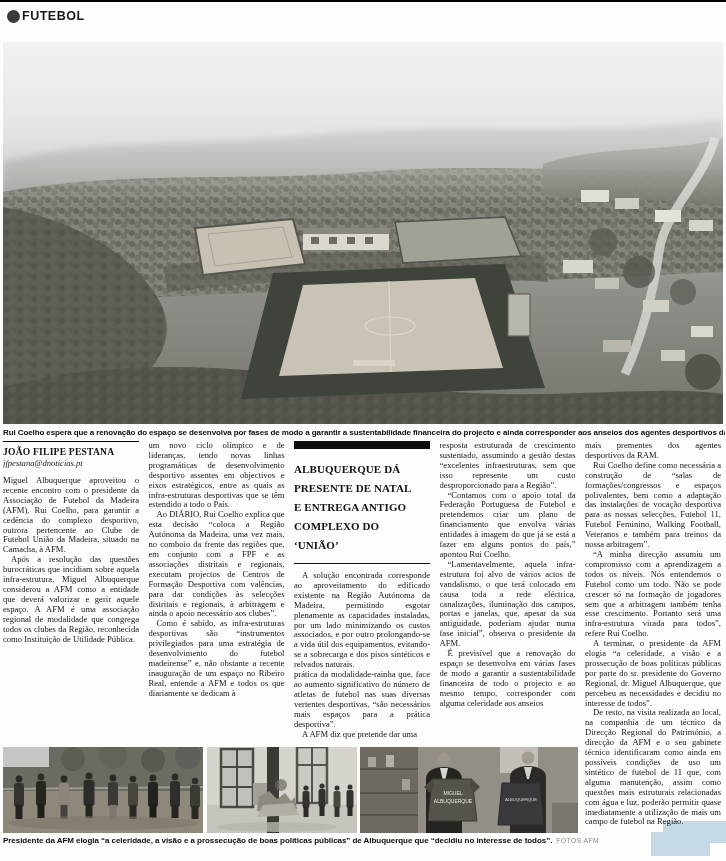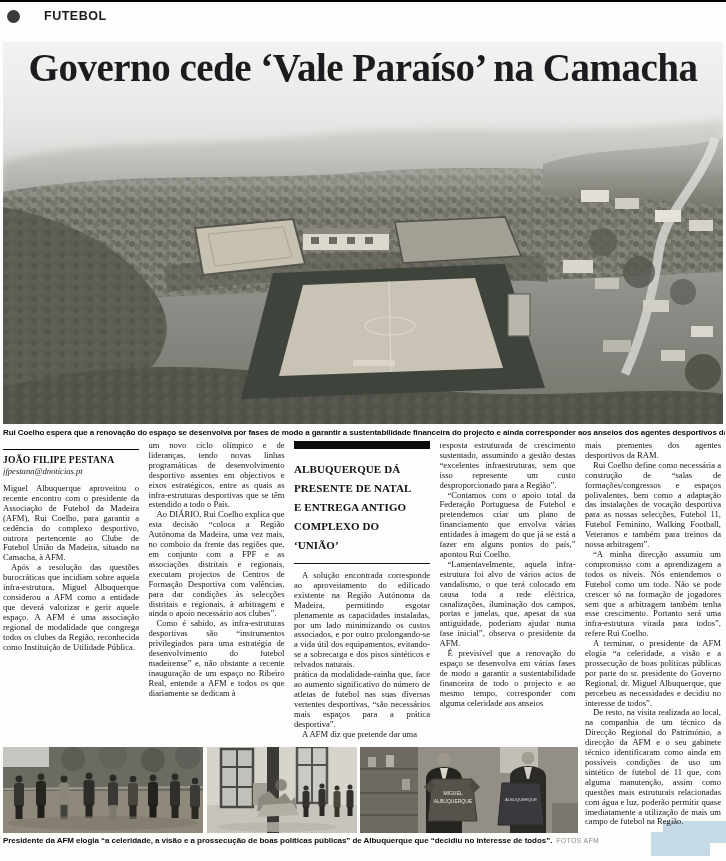--- a/index.html
+++ b/index.html
@@ -3,38 +3,38 @@
 <meta charset="utf-8">
 <style>
   * { margin:0; padding:0; box-sizing:border-box; }
   html,body { width:726px; height:861px; }
   body {
     position:relative; overflow:hidden; background:#fdfdfc;
     font-family:"Liberation Serif", serif; color:#141414;
   }
   
   .top-rule { position:absolute; left:0; top:0; width:726px; height:2px; background:#000; }
-  .section-header { position:absolute; left:7px; top:9px; display:flex; align-items:center; gap:24px; }
+  .section-header { position:absolute; left:7px; top:9px; display:flex; align-items:center; gap:2px; }
   .section-dot { width:13px; height:13px; border-radius:50%; background:#3a3a3a; }
   .section-label { font-family:"Liberation Sans", sans-serif; font-weight:bold; font-size:12.5px; letter-spacing:.5px; color:#1a1a1a; }
 
   
   .main-photo { position:absolute; left:3px; top:42px; width:720px; height:382px; overflow:hidden; background:#bdbdbb; }
   .main-photo svg { display:block; }
   .headline { position:absolute; left:0; top:4px; width:100%; text-align:center;
     font-family:"Liberation Serif", serif; font-weight:bold; font-size:39px; line-height:44px;
     color:#1b1c20; letter-spacing:-0.5px; }
   .main-caption { position:absolute; left:3px; top:428px; width:722px;
     font-family:"Liberation Sans", sans-serif; font-weight:bold; font-size:8px; letter-spacing:-0.1px;
     color:#0c0c0c; white-space:nowrap; overflow:hidden; }
 
   
   .text-area { position:absolute; left:3px; top:441px; width:720px; height:418px; }
   .col { position:absolute; top:0; width:136px; overflow:hidden; }
-  .col-1 { left:0px;     height:303px;margin-top:8px; }
+  .col-1 { left:0px;     height:303px; }
   .col-2 { left:145.5px; height:303px; }
   .col-3 { left:291px;   height:303px; }
   .col-4 { left:436.5px; height:303px; }
   .col-5 { left:582px;   height:418px; }
   p.body { font-size:8.6px; line-height:9.9px; text-align:justify; color:#161616; }
   p.indent { text-indent:8px; }
 
   .byline-rule { border-top:1.6px solid #000; margin-bottom:4px; width:136px; }
   .byline-author { font-weight:bold; font-size:9.6px; letter-spacing:.2px; color:#111; }
   .byline-email { font-style:italic; font-size:8.6px; color:#222; margin:1px 0 8px 0; }
@@ -145,21 +145,20 @@
         <rect x="688" y="284" width="22" height="11" fill="#dad7ce"></rect>
       <circle cx="600" cy="200" r="14" fill="#5c5c54" opacity="0.8"></circle>
         <circle cx="636" cy="230" r="16" fill="#565650" opacity="0.8"></circle>
       <circle cx="680" cy="250" r="13" fill="#60605a" opacity="0.8"></circle>
         <circle cx="700" cy="330" r="18" fill="#4d4d46" opacity="0.85"></circle>
     </g>
 
     <rect x="0" y="0" width="720" height="165" fill="url(#fog)"></rect>
   </svg>
   <div class="headline">
-    <div>Governo cede ‘Vale Paraíso’ na Camacha</div>
   </div>
 </div>
 
 <div class="main-caption">Rui Coelho espera que a renovação do espaço se desenvolva por fases de modo a garantir a sustentabilidade financeira do projecto e ainda corresponder aos anseios dos agentes desportivos da RAM.</div>
 
 <div class="text-area">
   <div class="col col-1">
     <div class="byline-rule"></div>
     <div class="byline-author">JOÃO FILIPE PESTANA</div>
     <div class="byline-email">jfpestana@dnoticias.pt</div>

